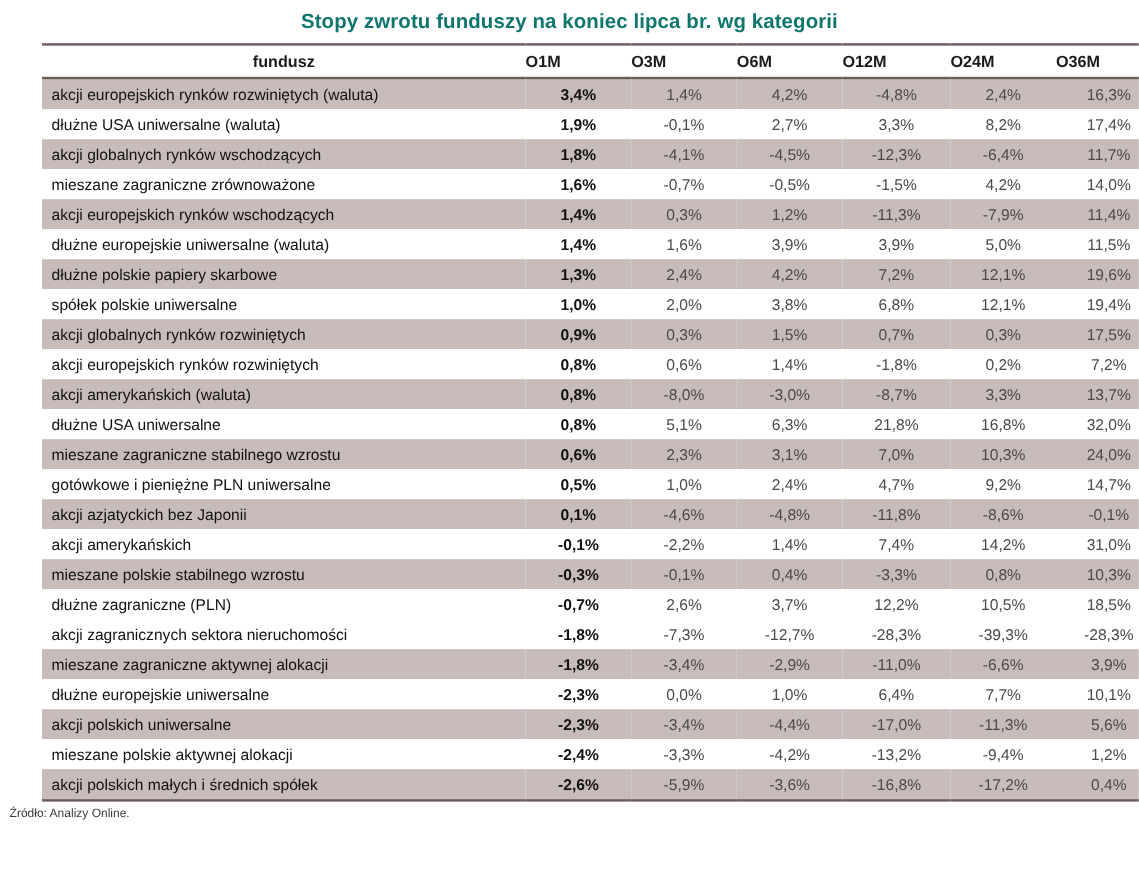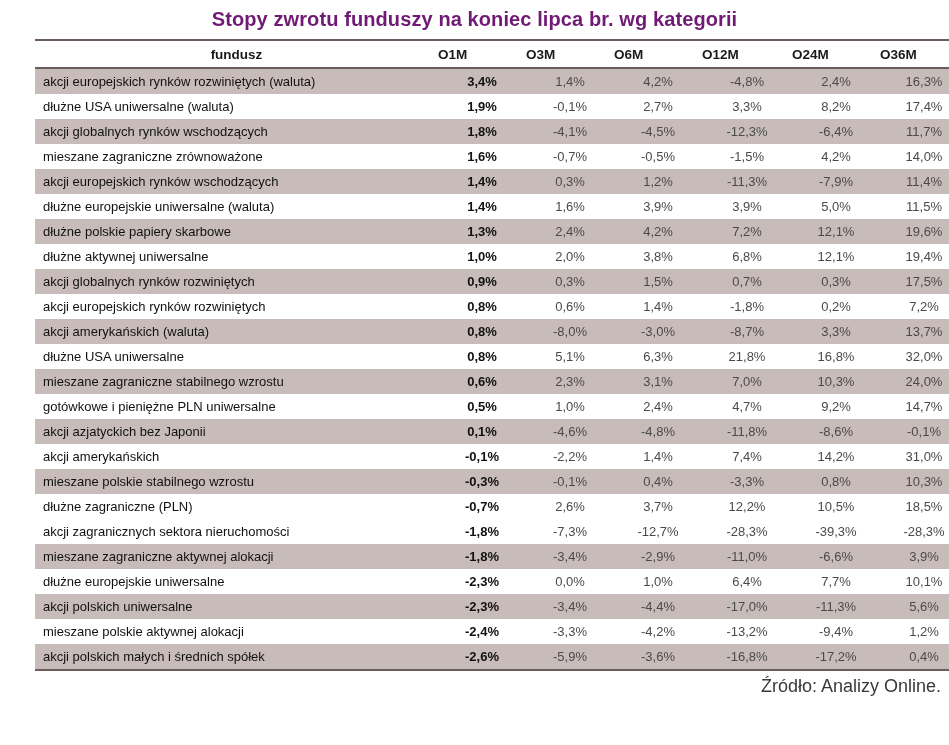--- a/index.html
+++ b/index.html
@@ -16,23 +16,23 @@
   }
   .page {
     width: 949px;
     height: 745px;
     position: relative;
     box-sizing: border-box;
     padding: 0 8px;
   }
   .title {
     text-align: center;
-    font-size: 20px;
+    font-size: 17px;
     font-weight: bold;
-    color: #701a75;
+    color: #0f766e;
     padding: 8px 0 8px 0;
     letter-spacing: 0.1px;
   }
   table.fund-table {
     border-collapse: collapse;
     width: 933px;
     table-layout: fixed;
     font-size: 13px;
     margin-left: 27px;
   }
@@ -80,22 +80,22 @@
   tbody tr.alt td {
     background: #c8bcba;
   }
   tbody tr.plain td {
     background: #ffffff;
   }
   tbody tr.last td {
     border-bottom: 2px solid #6b5e5a;
   }
   .source {
-    text-align: right;
-    font-size: 18px;
+    text-align: left;
+    font-size: 10px;
     color: #3a3a3a;
     padding-top: 5px;
   }
 </style>
 </head>
 <body>
 
 <div class="page">
 
   <div class="title">Stopy zwrotu funduszy na koniec lipca br. wg kategorii</div>
@@ -179,21 +179,21 @@
         <tr class="alt">
           <td class="name">dłużne polskie papiery skarbowe</td>
           <td class="v0">1,3%</td>
           <td class="v">2,4%</td>
           <td class="v">4,2%</td>
           <td class="v">7,2%</td>
           <td class="v">12,1%</td>
           <td class="v">19,6%</td>
         </tr>
         <tr class="plain">
-          <td class="name">dłużne aktywnej uniwersalne</td>
+          <td class="name">spółek polskie uniwersalne</td>
           <td class="v0">1,0%</td>
           <td class="v">2,0%</td>
           <td class="v">3,8%</td>
           <td class="v">6,8%</td>
           <td class="v">12,1%</td>
           <td class="v">19,4%</td>
         </tr>
         <tr class="alt">
           <td class="name">akcji globalnych rynków rozwiniętych</td>
           <td class="v0">0,9%</td>

